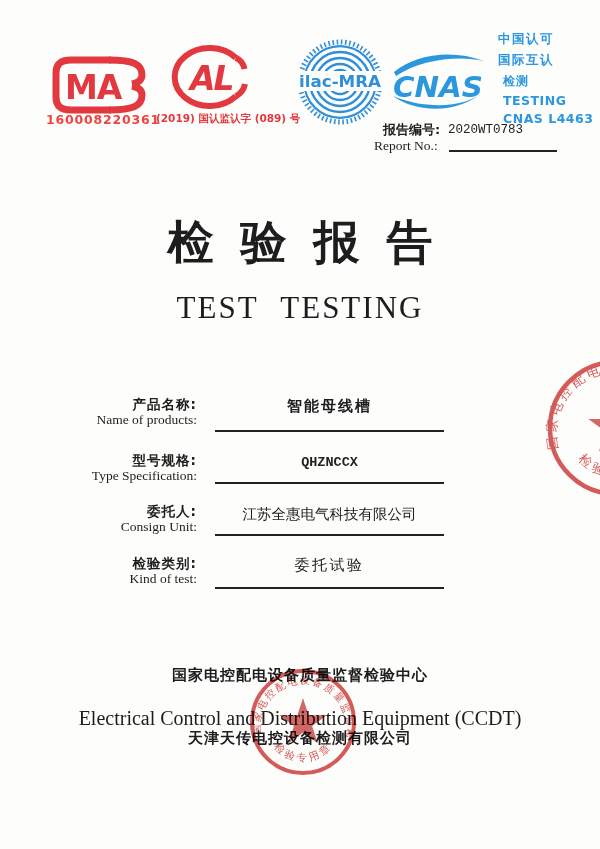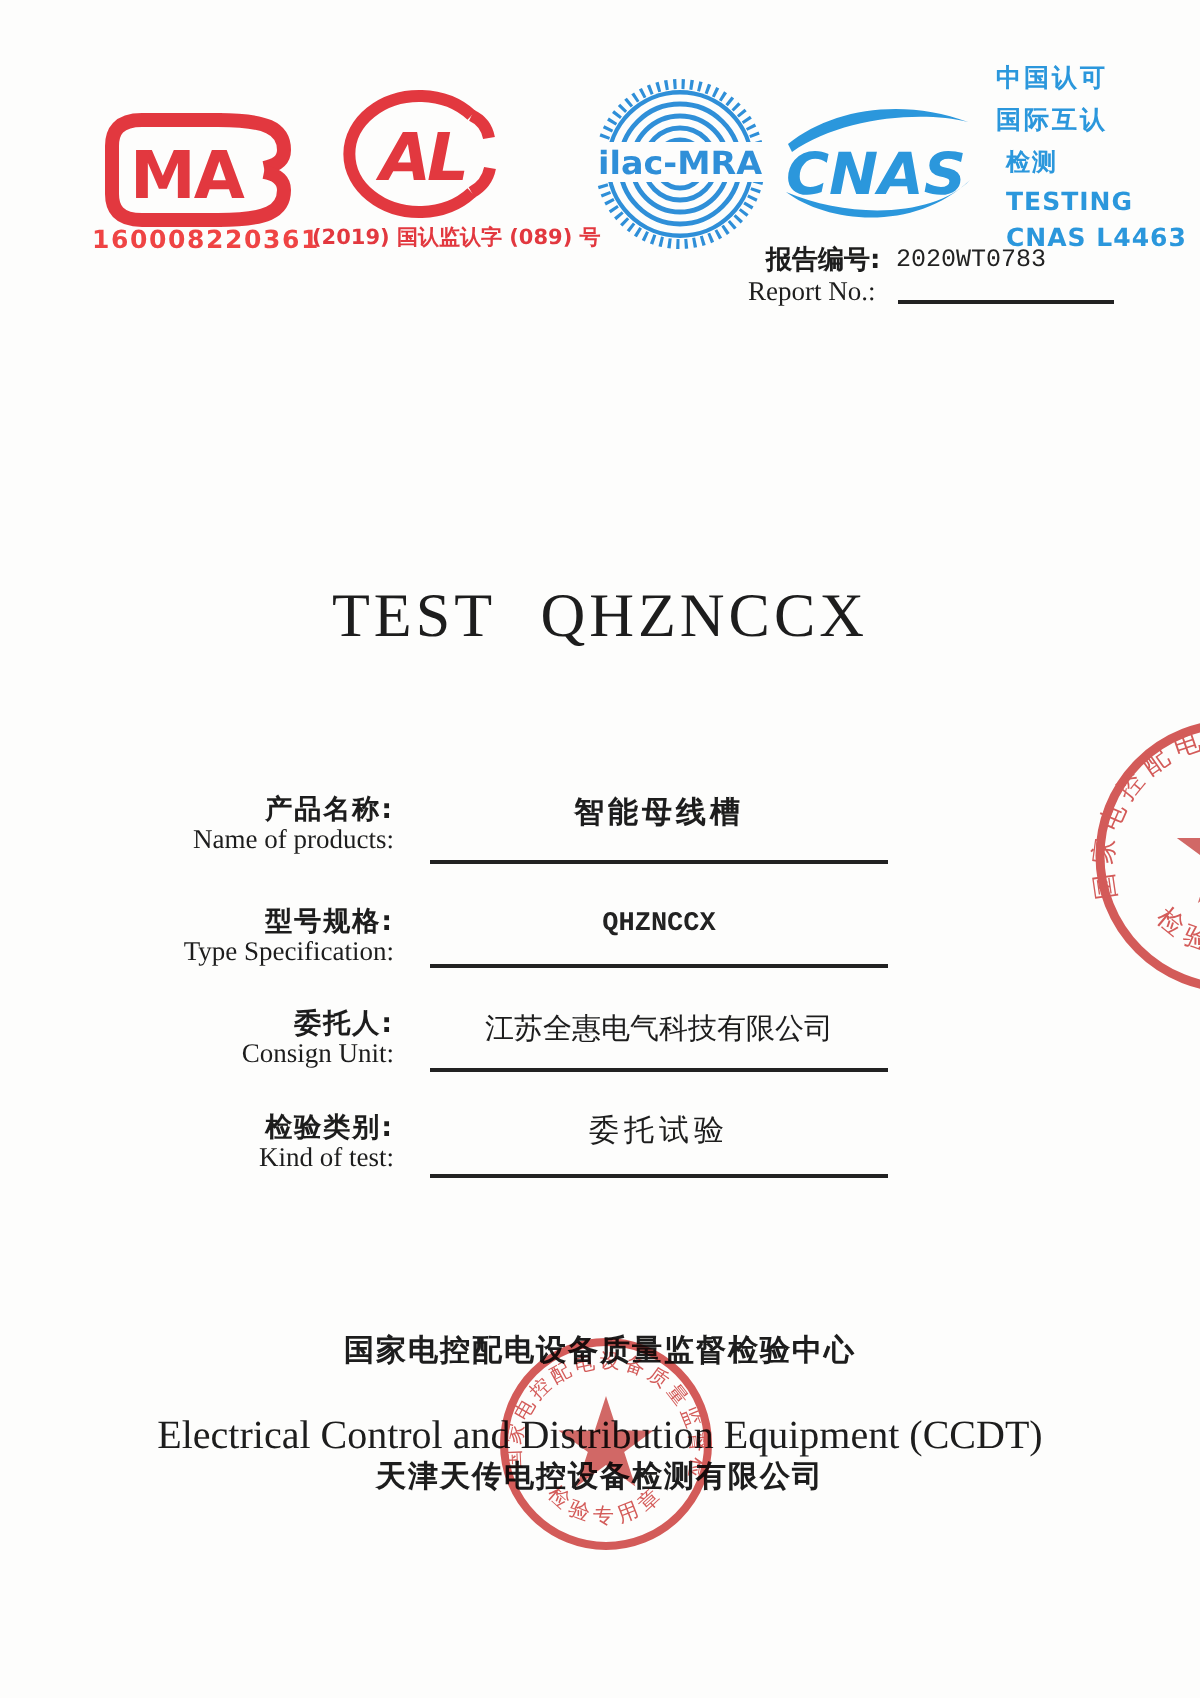--- a/index.html
+++ b/index.html
@@ -73,21 +73,22 @@
     <div class="cnb blue" style="font-size:12px;letter-spacing:1px;margin-bottom:3px;padding-left:5px;">检测</div>
     <div class="cnb blue" style="font-size:12.5px;letter-spacing:0.5px;margin-bottom:3px;padding-left:5px;">TESTING</div>
     <div class="cnb blue" style="font-size:12.5px;letter-spacing:0.5px;padding-left:5px;">CNAS L4463</div>
   </div>
 
   <div class="abs cnb" style="left:383px;top:121px;font-size:13px;">报告编号:</div>
   <div class="abs mono" style="left:448px;top:123px;font-size:12.5px;">2020WT0783</div>
   <div class="abs serif" style="left:374px;top:138px;font-size:13.5px;">Report No.:</div>
   <div class="abs rule" style="left:449px;top:150px;width:108px;"></div>
 
-  <div class="abs serif center" style="top:290px;font-size:31px;letter-spacing:2px;word-spacing:13px;">TEST QHZNCCX</div>
+  <div class="abs cnb center" style="top:212px;font-size:46px;letter-spacing:27px;padding-left:27px;box-sizing:border-box;">检验报告</div>
+  <div class="abs serif center" style="top:290px;font-size:31px;letter-spacing:2px;word-spacing:13px;">TEST TESTING</div>
 
   <div>
     <div class="abs cnb field-label-cn" style="top:396px;">产品名称:</div>
     <div class="abs serif field-label-en" style="top:412px;">Name of products:</div>
     <div class="abs serif field-value" style="top:397px;font-size:15px;letter-spacing:2px;font-weight:bold;">智能母线槽</div>
     <div class="abs rule field-rule" style="top:430px;"></div>
   </div>
 
   <div>
     <div class="abs cnb field-label-cn" style="top:452px;">型号规格:</div>

